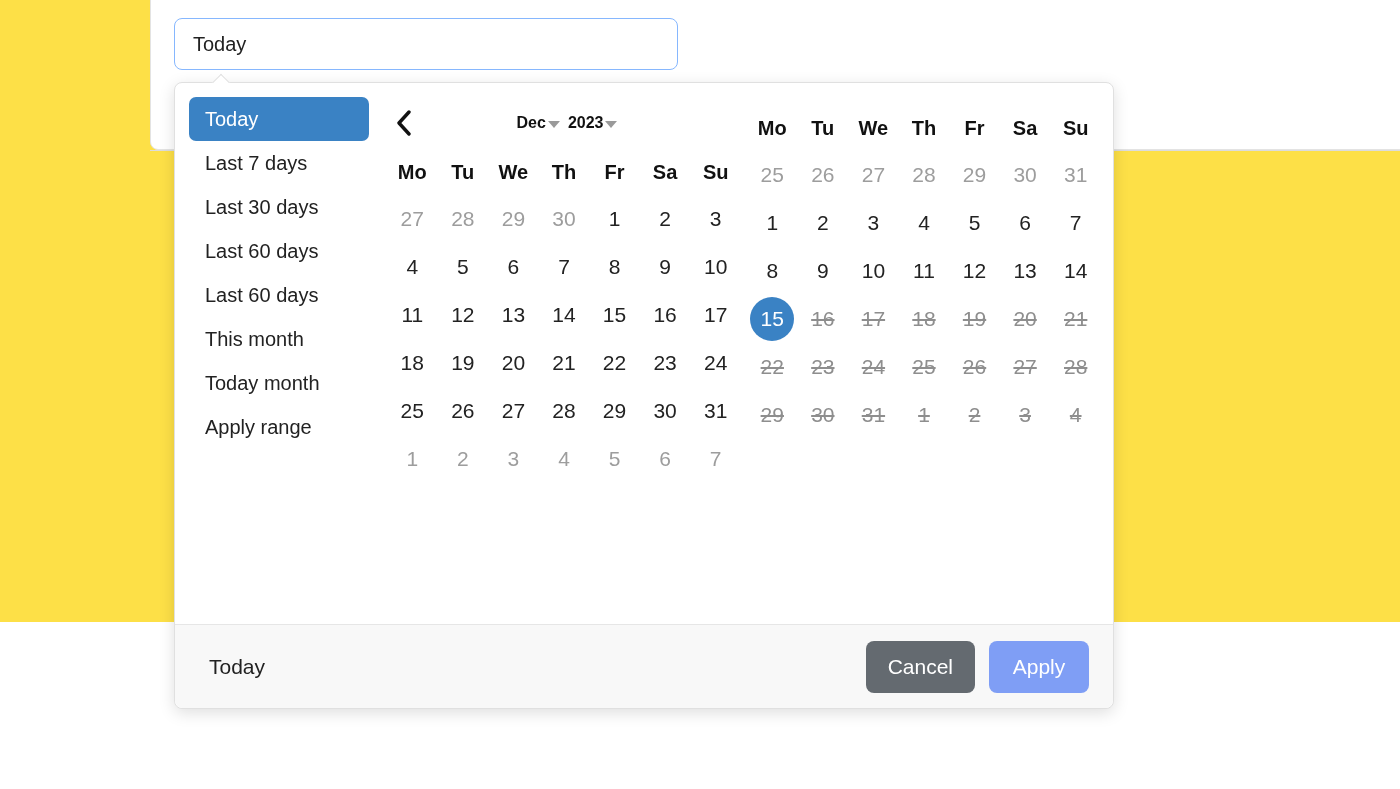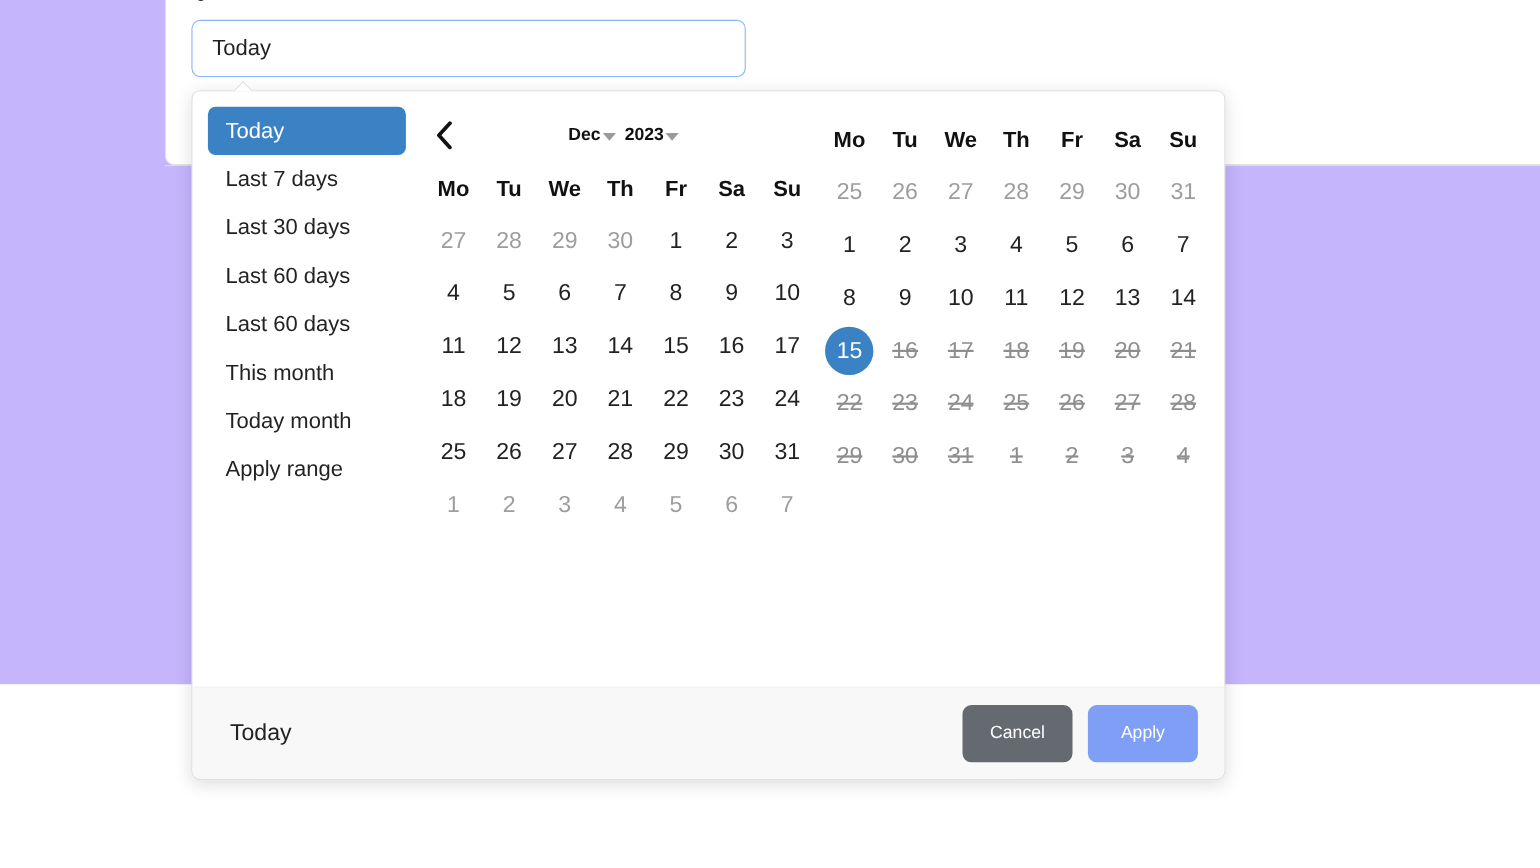--- a/index.html
+++ b/index.html
@@ -4,21 +4,21 @@
 <style>
   * { box-sizing: border-box; }
   html, body {
     margin: 0; padding: 0;
     width: 1400px; height: 789px;
     background: #ffffff;
     font-family: "Liberation Sans", sans-serif;
     overflow: hidden;
   }
 
-  #stage { position: relative; width: 1400px; height: 622px; background:#c4b5fd; }
+  #stage { position: relative; width: 1400px; height: 622px; background:#fde047; }
 
   
   .bg-card {
     position: absolute;
     left: 150px; top: -60px;
     width: 1300px; height: 210px;
     background: #ffffff;
     border: 1px solid #e3e3e3;
     border-radius: 8px;
   }
@@ -172,21 +172,21 @@
     padding: 0 24px 0 34px;
   }
   .footer-label { font-size: 21px; color:#222; }
   .footer-actions { margin-left:auto; display:flex; gap: 14px; }
   .btn {
     height: 52px;
     min-width: 100px;
     padding: 0 22px;
     border: none;
     border-radius: 8px;
-    font-size: 16px;
+    font-size: 21px;
     font-family: "Liberation Sans", sans-serif;
     color: #ffffff;
     cursor: pointer;
     display:flex; align-items:center; justify-content:center;
   }
   .btn-cancel { background:#646a70; }
   .btn-apply  { background:#7f9ef5; }
 </style>
 </head>
 <body>

